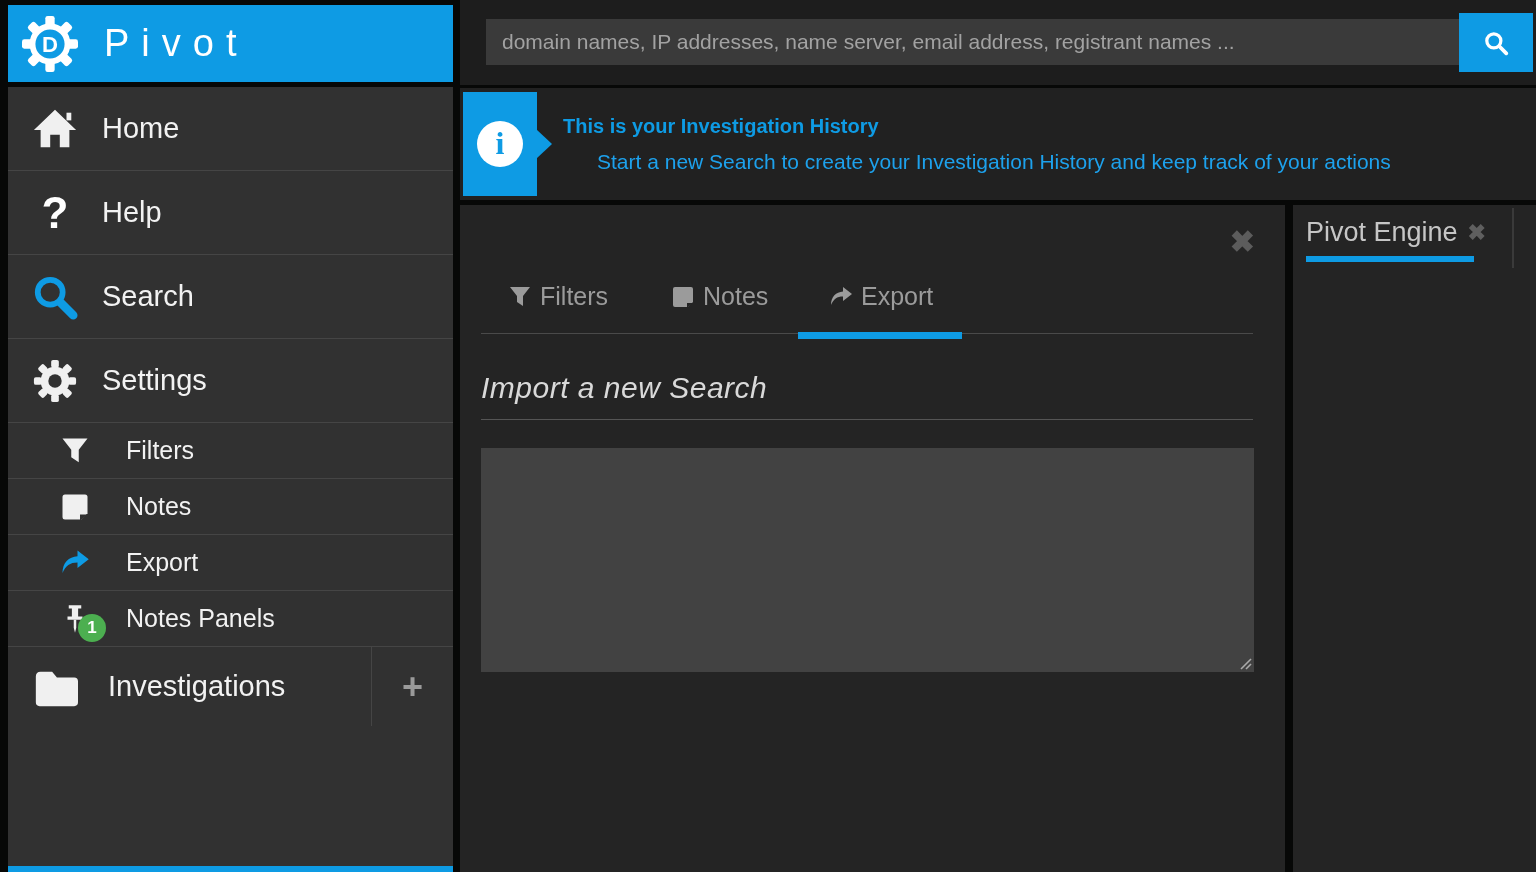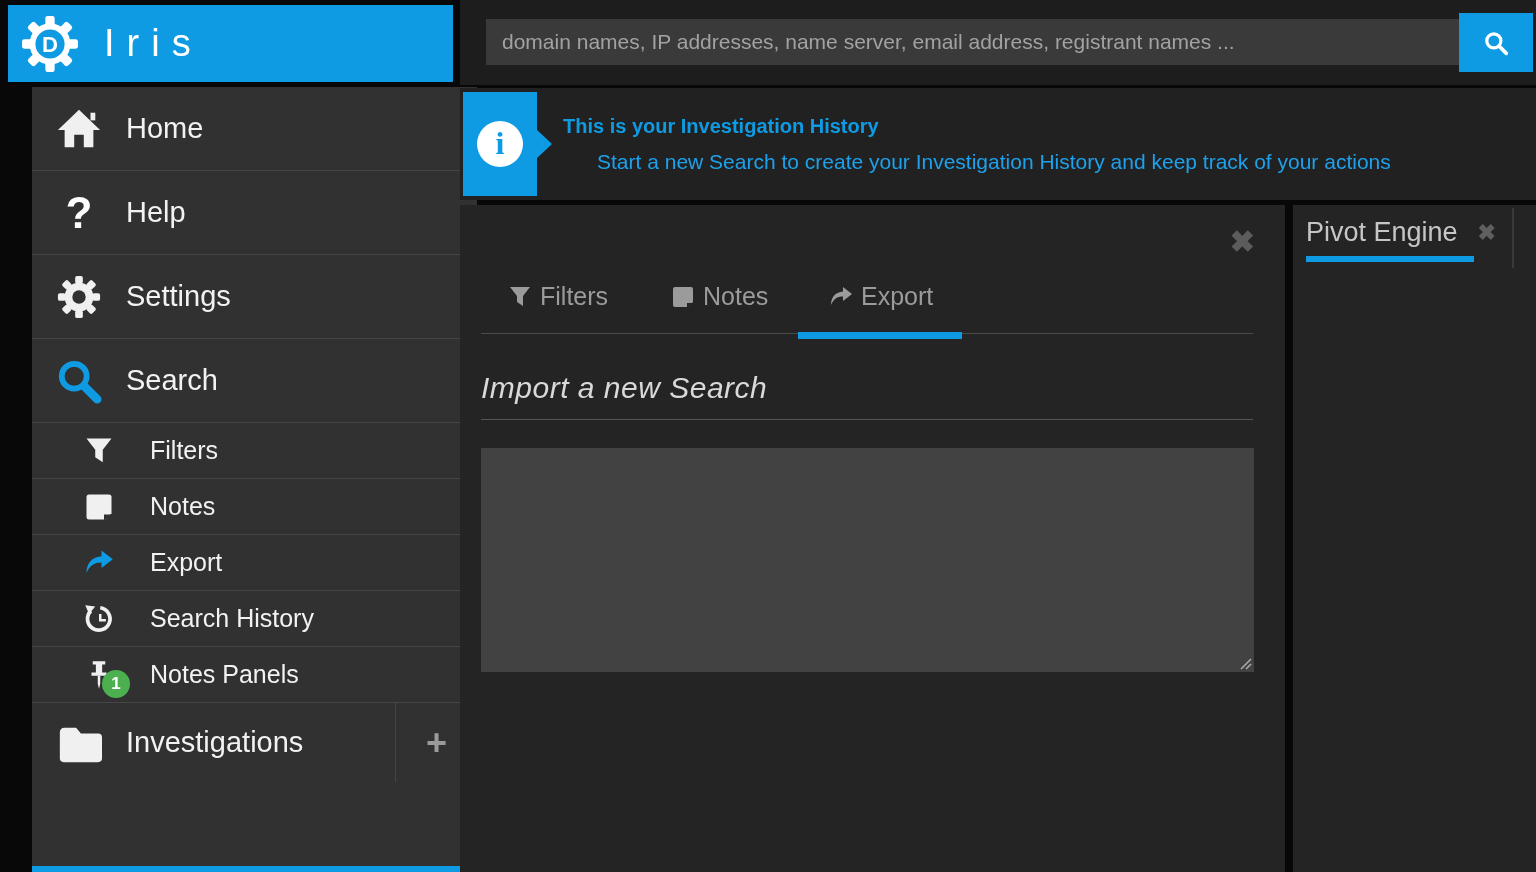--- a/index.html
+++ b/index.html
@@ -16,33 +16,33 @@
     background:var(--accent); display:flex; align-items:center;
   }
   .logo { width:56px; height:56px; margin-left:14px; }
   .brand-name {
     color:#fff; font-size:38px; letter-spacing:12px; margin-left:26px; font-weight:400;
   }
 
   
   .sidebar {
     position:absolute; left:8px; top:87px; width:445px; height:785px;
-    background:#313131; display:flex; flex-direction:column;margin-left:24px;
+    background:#313131; display:flex; flex-direction:column;
   }
   .sidebar::after {
     content:""; position:absolute; left:0; right:0; bottom:0; height:6px;
     background:var(--accent);
   }
   .srow {
     display:flex; align-items:center; border-bottom:1px solid #454545;
     color:#f2f2f2; cursor:pointer; position:relative;
   }
   .srow.main { height:84px; font-size:29px; }
   .srow.sub  { height:56px; font-size:25px; }
-  .srow.last { border-bottom:none; height:79px; }
+  .srow.last { border-bottom:none; height:79px;gap:6px; }
   .sicon { color:#f0f0f0; display:flex; align-items:center; justify-content:center; position:relative; }
   .srow.main .sicon { width:46px; height:46px; margin-left:24px; }
   .srow.sub  .sicon { width:30px; height:30px; margin-left:52px; }
   .srow.main .slabel { margin-left:24px; }
   .srow.sub  .slabel { margin-left:36px; }
   .sicon svg { width:100%; height:100%; }
   .sicon.accent { color:var(--accent); }
   .glyph-q { font-size:44px; font-weight:bold; color:#fff; line-height:1; }
   .badge {
     position:absolute; right:-16px; bottom:-8px; width:28px; height:28px;
@@ -140,21 +140,21 @@
     font-family:"Liberation Sans", sans-serif;
   }
   .resize-grip { position:absolute; right:2px; bottom:2px; width:14px; height:14px; pointer-events:none; }
 
   
   .right-panel {
     position:absolute; left:1293px; top:205px; width:243px; height:667px;
     background:#242424;
   }
   .pivot-tab {
-    position:absolute; left:13px; top:12px; display:flex; align-items:center; gap:20px;
+    position:absolute; left:13px; top:12px; display:flex; align-items:center; gap:10px;
     color:#c6c6c6; font-size:27px; cursor:pointer;
   }
   .pivot-close { color:#5f5f5f; font-size:22px; font-weight:bold; cursor:pointer; }
   .pivot-underline {
     position:absolute; left:13px; top:51px; width:168px; height:6px; background:var(--accent);
   }
   .pivot-divider {
     position:absolute; left:219px; top:3px; width:2px; height:60px; background:#3a3a3a;
   }
 </style>
@@ -171,40 +171,50 @@
         <rect x="20" y="0" width="8" height="9" rx="2" transform="rotate(90 24 24)"></rect>
         <rect x="20" y="0" width="8" height="9" rx="2" transform="rotate(135 24 24)"></rect>
         <rect x="20" y="0" width="8" height="9" rx="2" transform="rotate(180 24 24)"></rect>
         <rect x="20" y="0" width="8" height="9" rx="2" transform="rotate(225 24 24)"></rect>
         <rect x="20" y="0" width="8" height="9" rx="2" transform="rotate(270 24 24)"></rect>
         <rect x="20" y="0" width="8" height="9" rx="2" transform="rotate(315 24 24)"></rect>
       </g>
       <circle cx="24" cy="24" r="15" fill="none" stroke="#ffffff" stroke-width="5"></circle>
       <text x="24" y="31" font-size="19" font-weight="bold" text-anchor="middle" fill="#ffffff" font-family="Liberation Sans, sans-serif">D</text>
     </svg>
-    <span class="brand-name">Iris</span>
+    <span class="brand-name">Pivot</span>
   </div>
 
   <div class="sidebar">
 
     <div class="srow main">
       <span class="sicon">
         <svg viewBox="0 0 48 48" fill="currentColor">
             <path d="M24 4 L46 25 h-7 v18 h-10 v-13 h-10 v13 H9 V25 H2 Z"></path>
             <rect x="36" y="7" width="5" height="8"></rect>
           </svg>
       </span>
       <span class="slabel">Home</span>
     </div>
 
     <div class="srow main">
       <span class="sicon">
         <span class="glyph-q">?</span>
       </span>
       <span class="slabel">Help</span>
+    </div>
+
+    <div class="srow main">
+      <span class="sicon accent">
+        <svg viewBox="0 0 48 48" fill="none" stroke="currentColor">
+            <circle cx="19" cy="19" r="13" stroke-width="6"></circle>
+            <line x1="30" y1="30" x2="43" y2="43" stroke-width="9" stroke-linecap="round"></line>
+          </svg>
+      </span>
+      <span class="slabel">Search</span>
     </div>
 
     <div class="srow main">
       <span class="sicon">
         <svg viewBox="0 0 48 48">
           <g fill="currentColor">
             <rect x="20" y="2" width="8" height="8" rx="2"></rect>
             <rect x="20" y="2" width="8" height="8" rx="2" transform="rotate(45 24 24)"></rect>
             <rect x="20" y="2" width="8" height="8" rx="2" transform="rotate(90 24 24)"></rect>
             <rect x="20" y="2" width="8" height="8" rx="2" transform="rotate(135 24 24)"></rect>
@@ -213,30 +223,20 @@
             <rect x="20" y="2" width="8" height="8" rx="2" transform="rotate(270 24 24)"></rect>
             <rect x="20" y="2" width="8" height="8" rx="2" transform="rotate(315 24 24)"></rect>
             <circle cx="24" cy="24" r="15"></circle>
           </g>
           <circle cx="24" cy="24" r="7" fill="#313131"></circle>
         </svg>
       </span>
       <span class="slabel">Settings</span>
     </div>
 
-    <div class="srow main">
-      <span class="sicon accent">
-        <svg viewBox="0 0 48 48" fill="none" stroke="currentColor">
-            <circle cx="19" cy="19" r="13" stroke-width="6"></circle>
-            <line x1="30" y1="30" x2="43" y2="43" stroke-width="9" stroke-linecap="round"></line>
-          </svg>
-      </span>
-      <span class="slabel">Search</span>
-    </div>
-
     <div class="srow sub">
       <span class="sicon">
         <svg viewBox="0 0 48 48" fill="currentColor">
             <path d="M4 4 h40 L30 22 v20 l-12 -8 V22 Z"></path>
           </svg>
       </span>
       <span class="slabel">Filters</span>
     </div>
 
     <div class="srow sub">
@@ -251,30 +251,20 @@
 
     <div class="srow sub">
       <span class="sicon accent">
         <svg viewBox="0 0 48 48" fill="currentColor">
             <path d="M28 4 l18 14 -18 14 v-9 C16 23 9 28 4 40 4 23 14 14 28 13 z"></path>
           </svg>
       </span>
       <span class="slabel">Export</span>
     </div>
 
-    <div class="srow sub">
-      <span class="sicon">
-        <svg viewBox="0 0 48 48" fill="none" stroke="currentColor">
-          <path d="M11 11 a18 18 0 1 0 15 -5" stroke-width="6"></path>
-          <polygon points="2,2 18,4 8,16" fill="currentColor" stroke="none"></polygon>
-          <path d="M26 16 v10 h9" stroke-width="4"></path>
-        </svg>
-      </span>
-      <span class="slabel">Search History</span>
-    </div>
 
     <div class="srow sub">
       <span class="sicon">
         <svg viewBox="0 0 48 48" fill="currentColor">
           <path d="M14 2 h20 v5 h-5 v13 h7 v5 H12 v-5 h7 V7 h-5 z"></path>
           <path d="M22 25 h4 v13 l-2 8 -2 -8 z"></path>
         </svg>
         <span class="badge">1</span>
       </span>
       <span class="slabel">Notes Panels</span>

